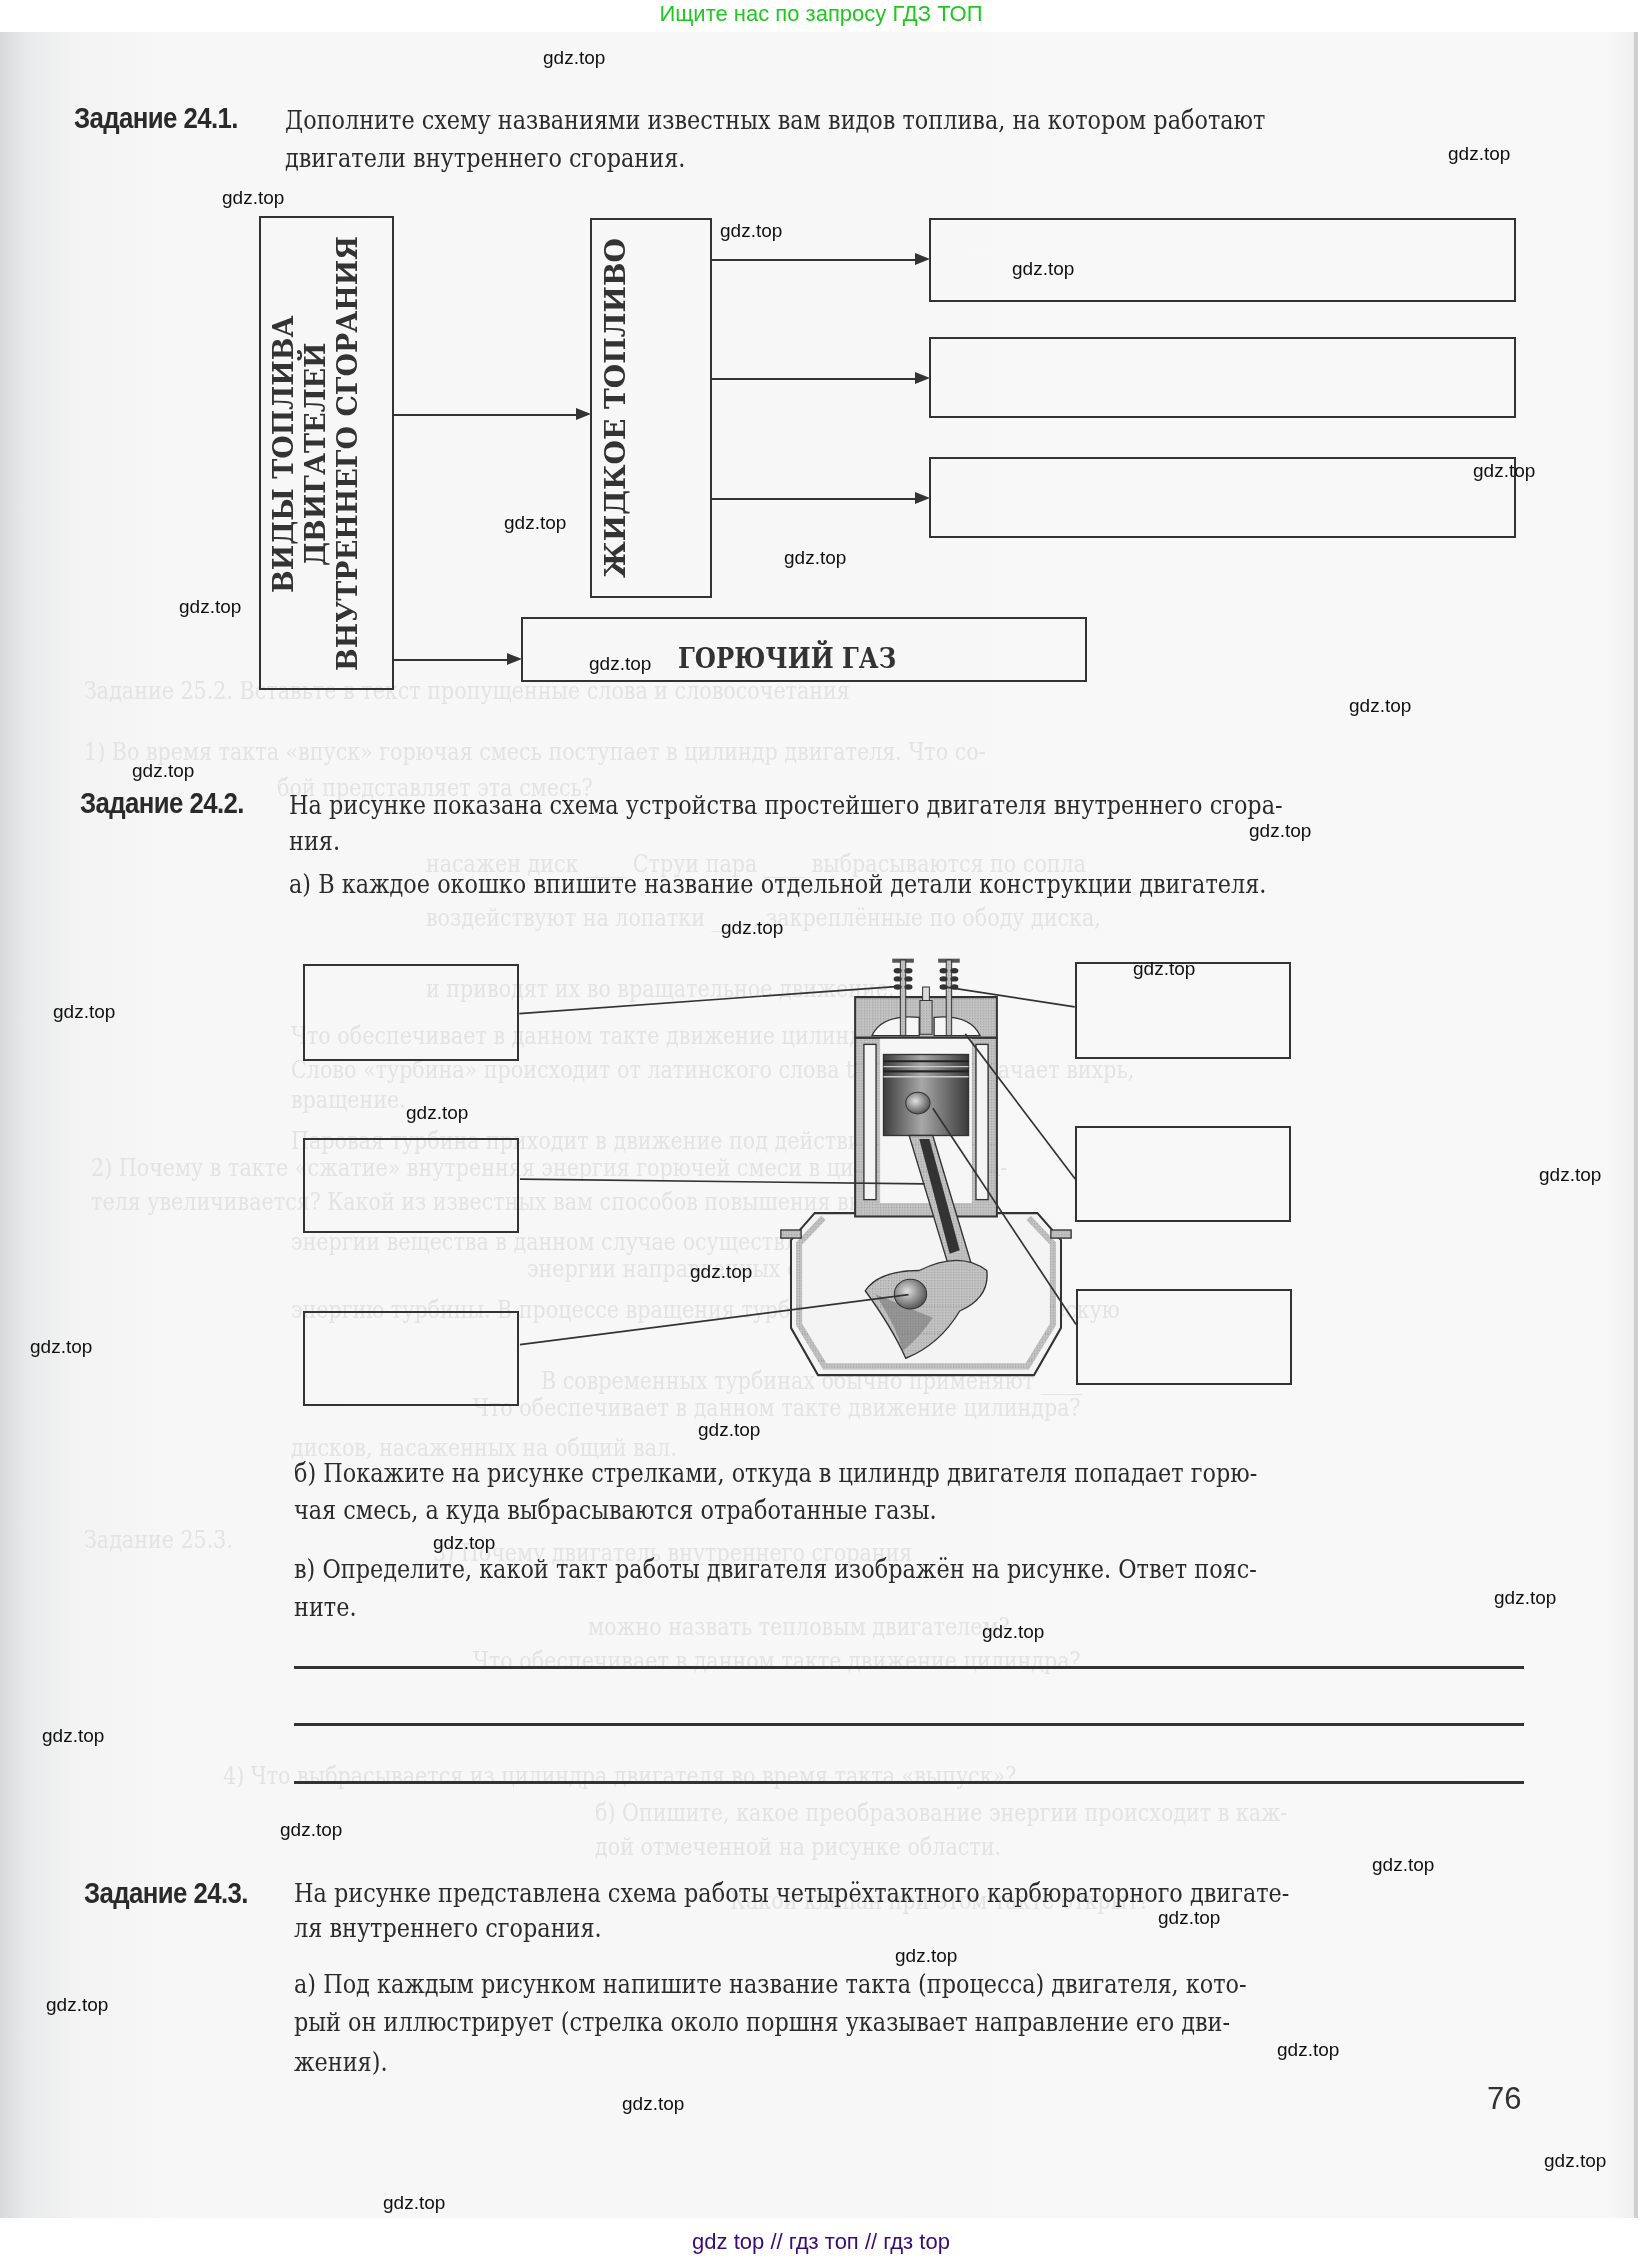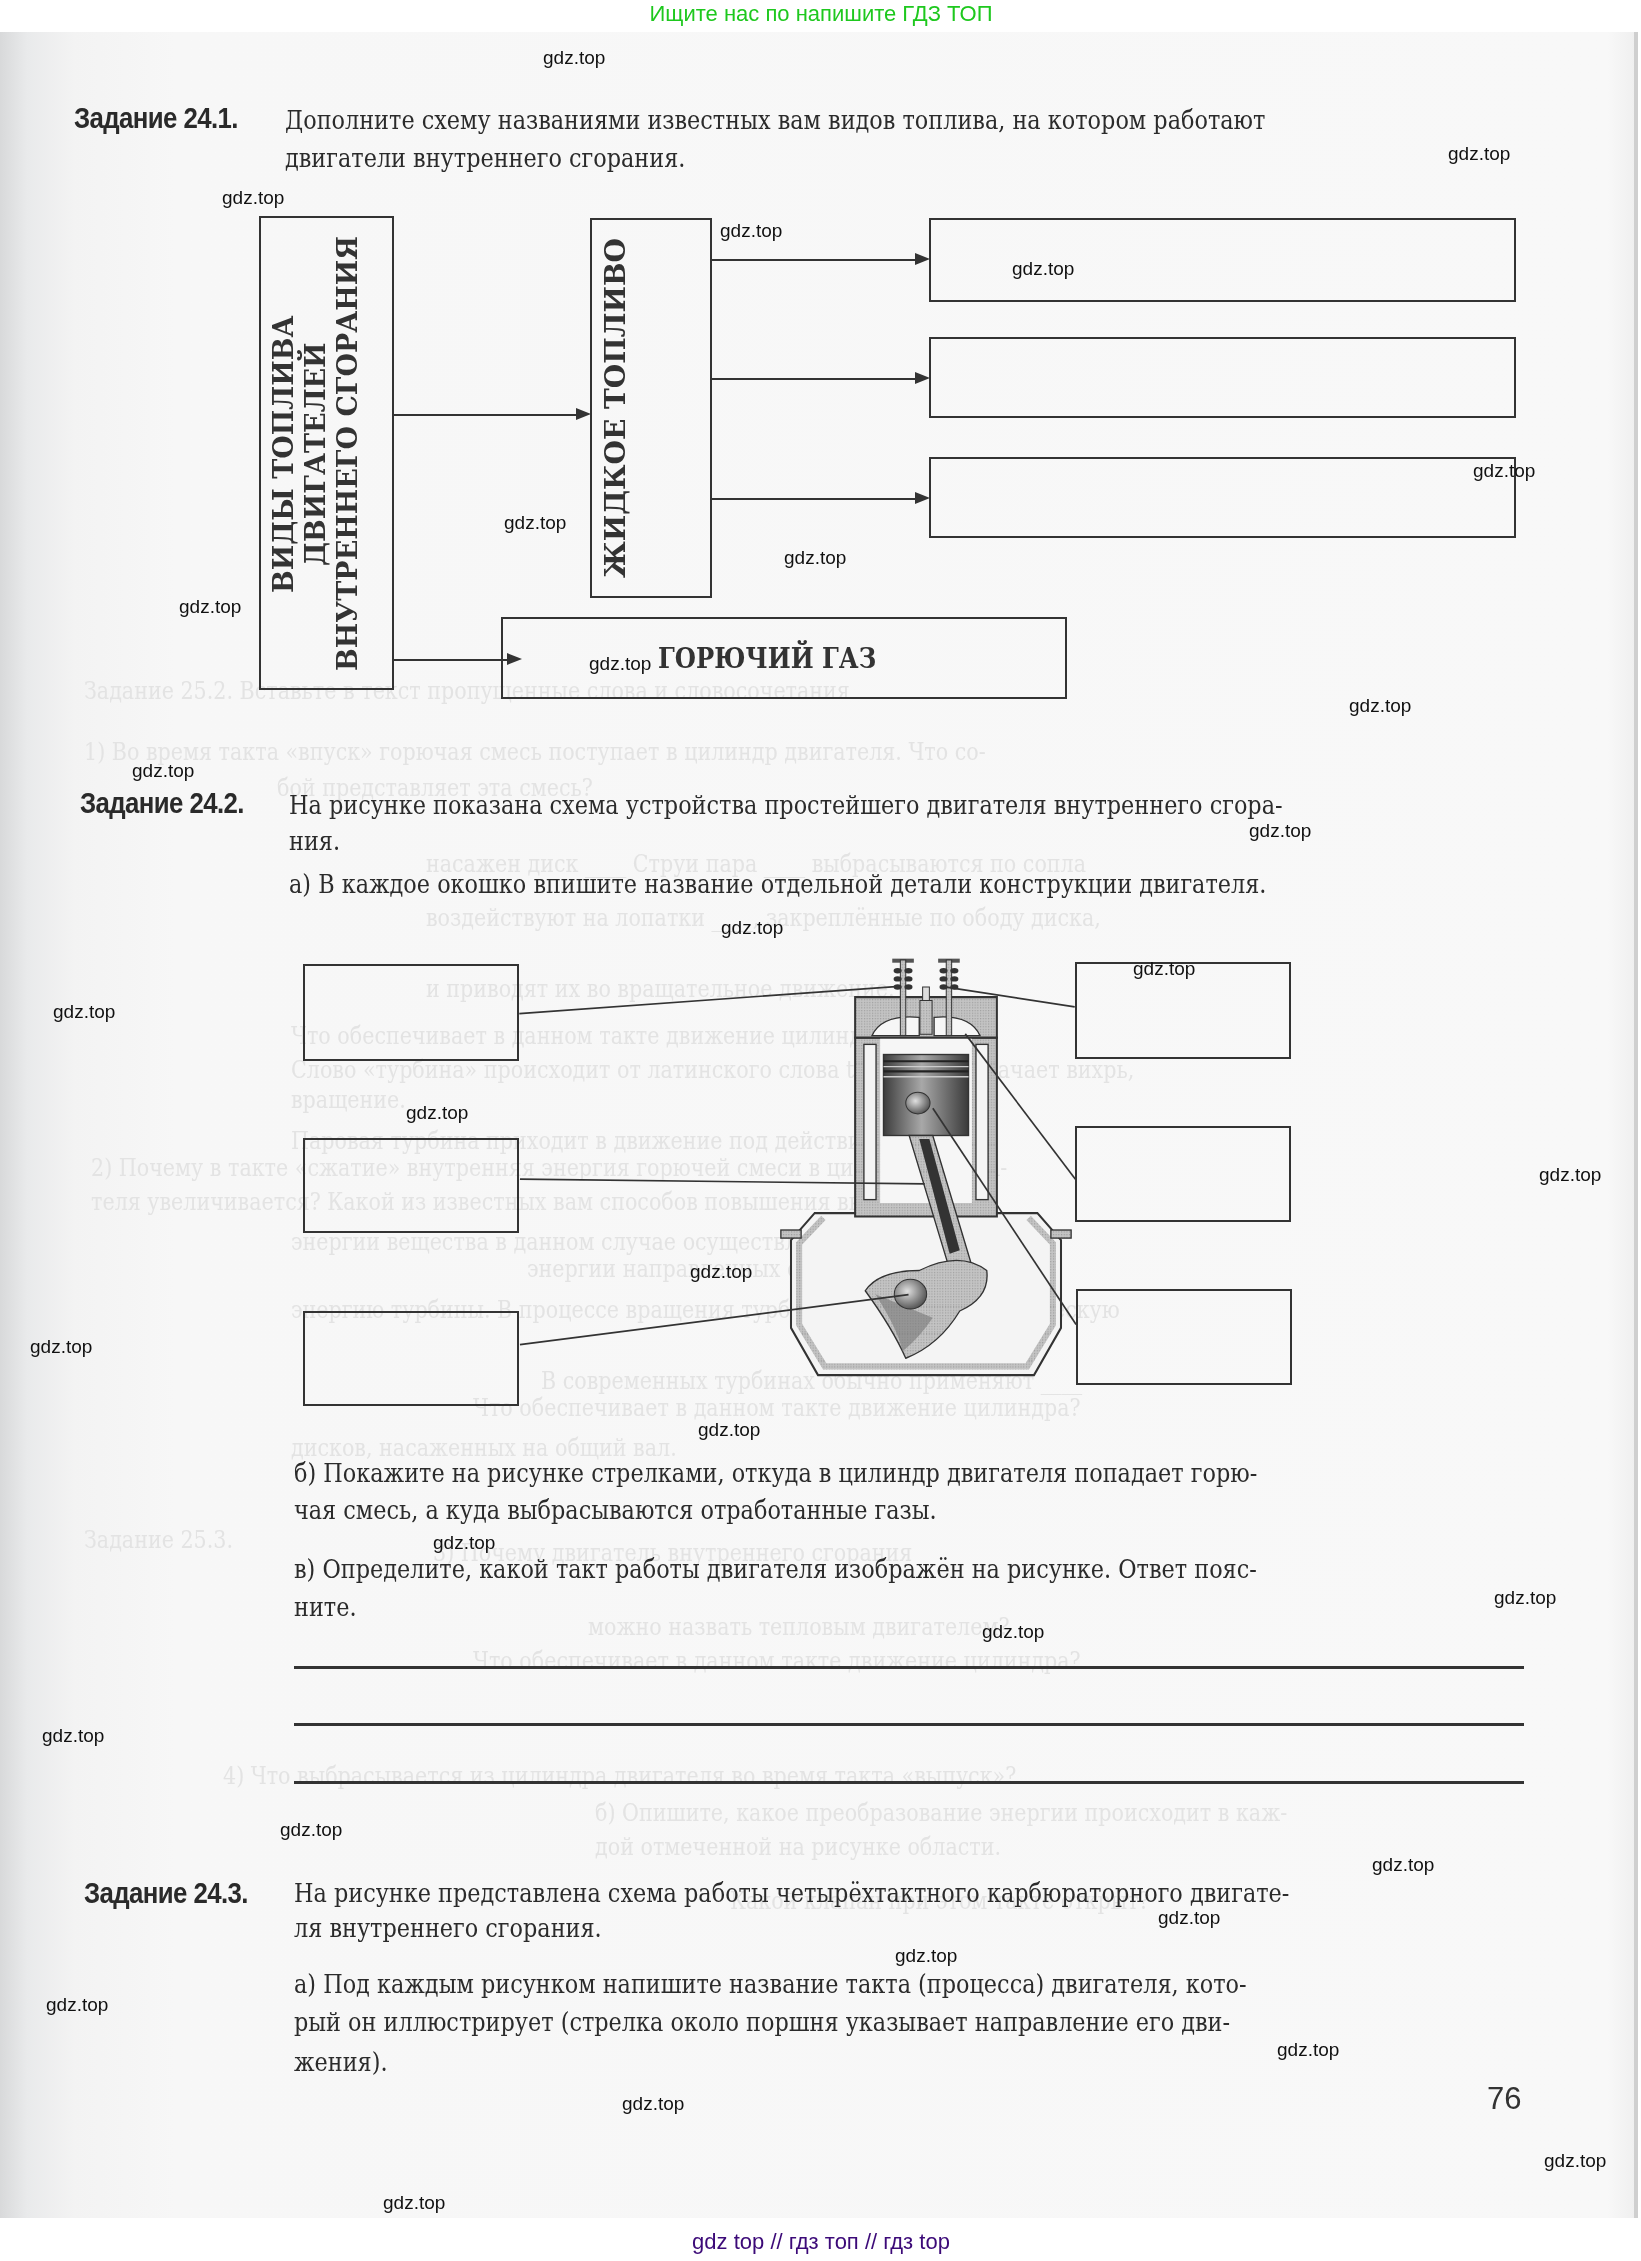--- a/index.html
+++ b/index.html
@@ -36,21 +36,21 @@
   .page-number { position: absolute; font-family: "Liberation Sans", sans-serif; font-size: 31px; color: #333; }
 
   .ghost { position: absolute; font-family: "DejaVu Serif", serif; font-size: 24px; color: #e3e3e3;
     transform: scaleX(0.86); transform-origin: left top; white-space: nowrap; }
 
   svg { position: absolute; overflow: visible; }
 </style>
 </head>
 <body>
 
-<div class="site-banner">Ищите нас по напишите ГДЗ ТОП</div>
+<div class="site-banner">Ищите нас по запросу ГДЗ ТОП</div>
 
 <div class="page">
   <div class="page-edge"></div>
 
   <div class="ghost" style="left:84px; top:645px;">Задание 25.2. Вставьте в текст пропущенные слова и словосочетания</div>
   <div class="ghost" style="left:84px; top:706px;">1) Во время такта «впуск» горючая смесь поступает в цилиндр двигателя. Что со-</div>
   <div class="ghost" style="left:277px; top:742px;">бой представляет эта смесь?</div>
   <div class="ghost" style="left:426px; top:818px;">насажен диск ____ Струи пара ____ выбрасываются по сопла</div>
   <div class="ghost" style="left:426px; top:872px;">воздействуют на лопатки ____, закреплённые по ободу диска,</div>
   <div class="ghost" style="left:426px; top:943px;">и приводят их во вращательное движение.</div>
@@ -102,21 +102,21 @@
 <div class="line" style="left:712px; top:498px; width:204px; height:2px;"></div>
 <div class="arrow-head" style="left:915px; top:492px;"></div>
 
 <div class="box" style="left:929px; top:218px; width:587px; height:84px;"></div>
 <div class="box" style="left:929px; top:337px; width:587px; height:81px;"></div>
 <div class="box" style="left:929px; top:457px; width:587px; height:81px;"></div>
 
 <div class="line" style="left:394px; top:659px; width:114px; height:2px;"></div>
 <div class="arrow-head" style="left:507px; top:653px;"></div>
 
-<div class="box" style="left:501px; top:617px; width:566px; height:82px;">
+<div class="box" style="left:521px; top:617px; width:566px; height:65px;">
   <div class="hz-label" style="left:155px; top:24px;">ГОРЮЧИЙ ГАЗ</div>
 </div>
 
 <div class="task-label" style="left:80px; top:786px;">Задание 24.2.</div>
 <div class="task-text" style="left:289px; top:784px;">На рисунке показана схема устройства простейшего двигателя внутреннего сгора-</div>
 <div class="task-text" style="left:289px; top:820px;">ния.</div>
 <div class="task-text" style="left:289px; top:863px;">а) В каждое окошко впишите название отдельной детали конструкции двигателя.</div>
 
 <div class="box" style="left:303px; top:964px; width:216px; height:97px;"></div>
 <div class="box" style="left:303px; top:1138px; width:216px; height:95px;"></div>

